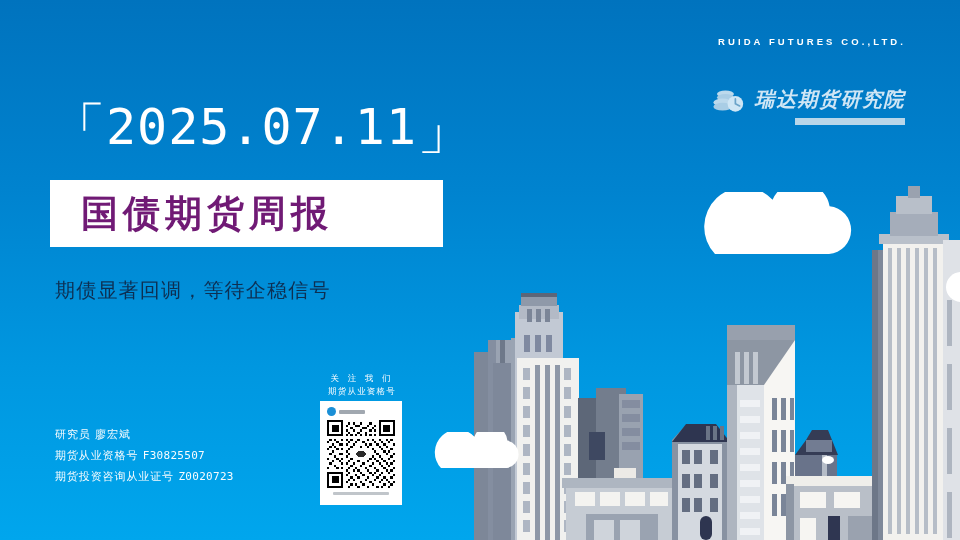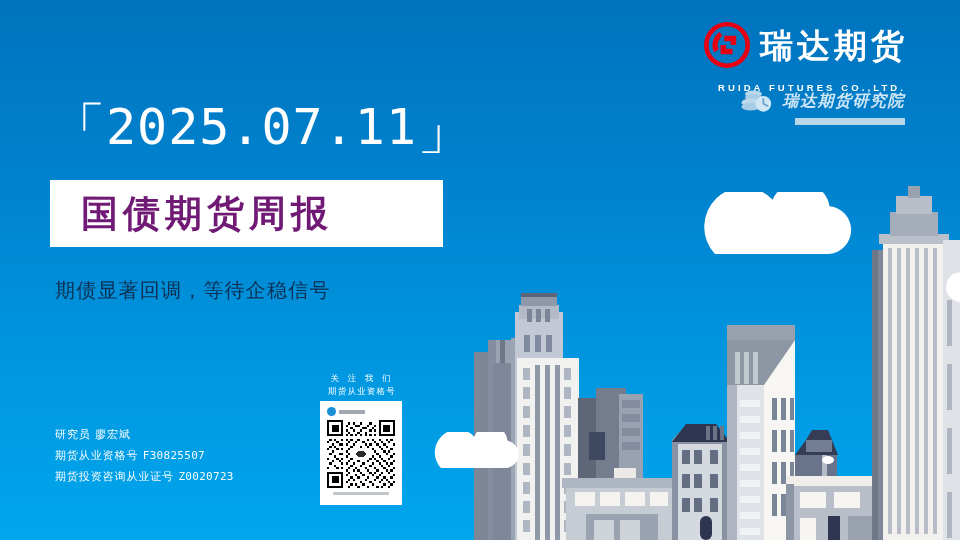--- a/index.html
+++ b/index.html
@@ -33,22 +33,22 @@
     font-size:9.5px;color:#ffffff;letter-spacing:3.1px;font-weight:700;
     margin-top:14px;margin-right:2px;white-space:nowrap;
     font-family:"Liberation Sans",sans-serif;
   }
   #institute{
     position:absolute;right:55px;top:88px;
     display:flex;align-items:center;gap:9px;
   }
   .inst-icon{width:34px;height:26px;flex:0 0 auto;}
   .inst-cn{
-    font-family:Liberation Serif, serif;
-    font-size:16px;font-weight:700;font-style:italic;
+    font-family:Liberation Mono, monospace;
+    font-size:20px;font-weight:700;font-style:italic;
     color:#cfe6f5;letter-spacing:1.5px;white-space:nowrap;line-height:1;text-align:right;
   }
   #inst-rule{position:absolute;right:55px;top:118px;width:110px;height:7px;background:#b9d6e9;}
 
   
   #date-line{
     position:absolute;left:50px;top:101px;
     display:flex;align-items:flex-start;
     color:#ffffff;white-space:nowrap;
   }
@@ -315,28 +315,20 @@
 
   <svg class="cloud" style="left:428px;top:432px;" width="94" height="36" viewBox="0 0 94 36" aria-hidden="true">
     <path d="M13 36 h66 a14 14 0 0 0 0.4 -27.5 a17 17 0 0 0 -33 -3.8 A13 13 0 0 0 13 36 Z" fill="#ffffff"></path>
   </svg>
 
   <svg class="cloud" style="left:944px;top:268px;" width="34" height="34" viewBox="0 0 34 34" aria-hidden="true">
     <circle cx="17" cy="19" r="15" fill="#ffffff"></circle>
   </svg>
 
   <div id="brand">
-    <div class="brand-row">
-      <svg class="logo-mark" viewBox="0 0 100 100" aria-hidden="true">
-        <circle cx="50" cy="50" r="45" fill="none" stroke="#e60012" stroke-width="10"></circle>
-        <path d="M70 30 L44 30 L44 42 L58 42 L58 50 L36 50 L36 70 L62 70 L62 58 L48 58 L48 50 L70 50 Z" fill="#e60012"></path>
-        <path d="M34 22 A34 34 0 0 0 22 66 L32 60 A24 24 0 0 1 40 30 Z" fill="#e60012"></path>
-      </svg>
-      <span class="brand-cn">瑞达期货</span>
-    </div>
     <div class="brand-en">RUIDA FUTURES CO.,LTD.</div>
   </div>
 
   <div id="institute">
     <svg class="inst-icon" viewBox="0 0 48 36" aria-hidden="true">
       <ellipse cx="19" cy="8" rx="12" ry="5" fill="#bcd9ec"></ellipse>
       <ellipse cx="19" cy="13" rx="12" ry="5" fill="#a9cde5"></ellipse>
       <ellipse cx="15" cy="20" rx="13" ry="5.5" fill="#bcd9ec"></ellipse>
       <ellipse cx="15" cy="26" rx="13" ry="5.5" fill="#a9cde5"></ellipse>
       <circle cx="33" cy="22" r="11" fill="#cfe6f5"></circle>

